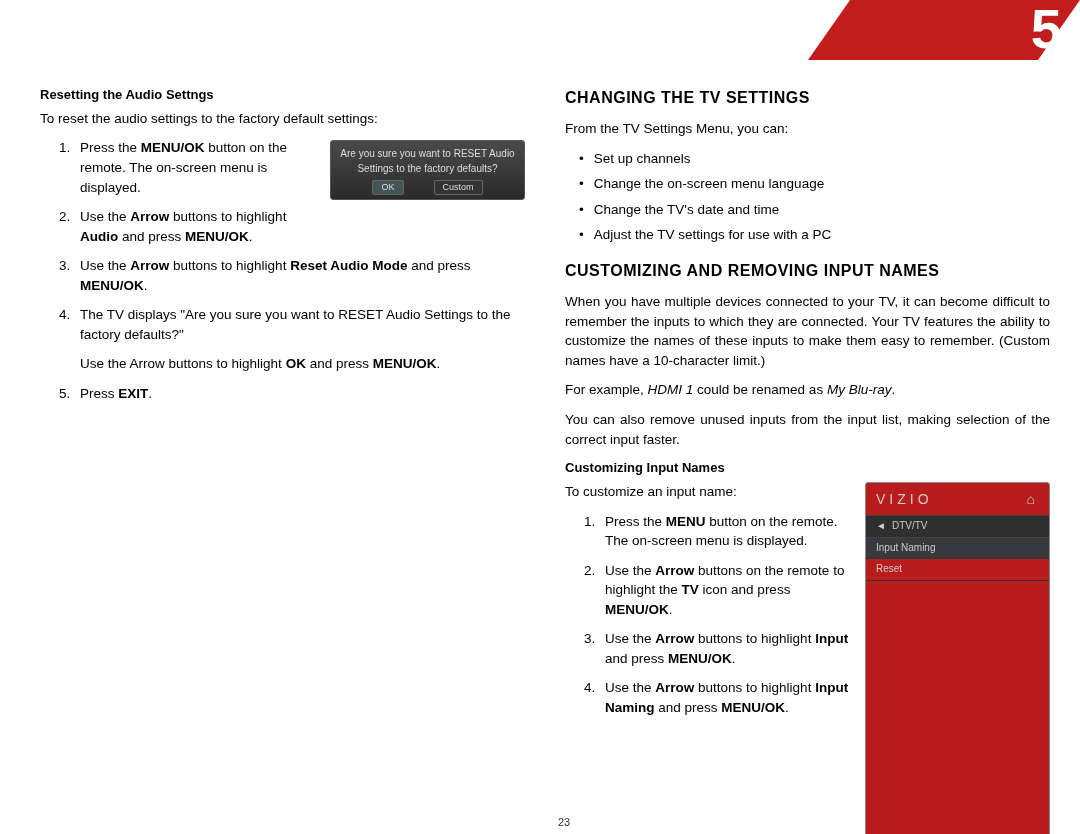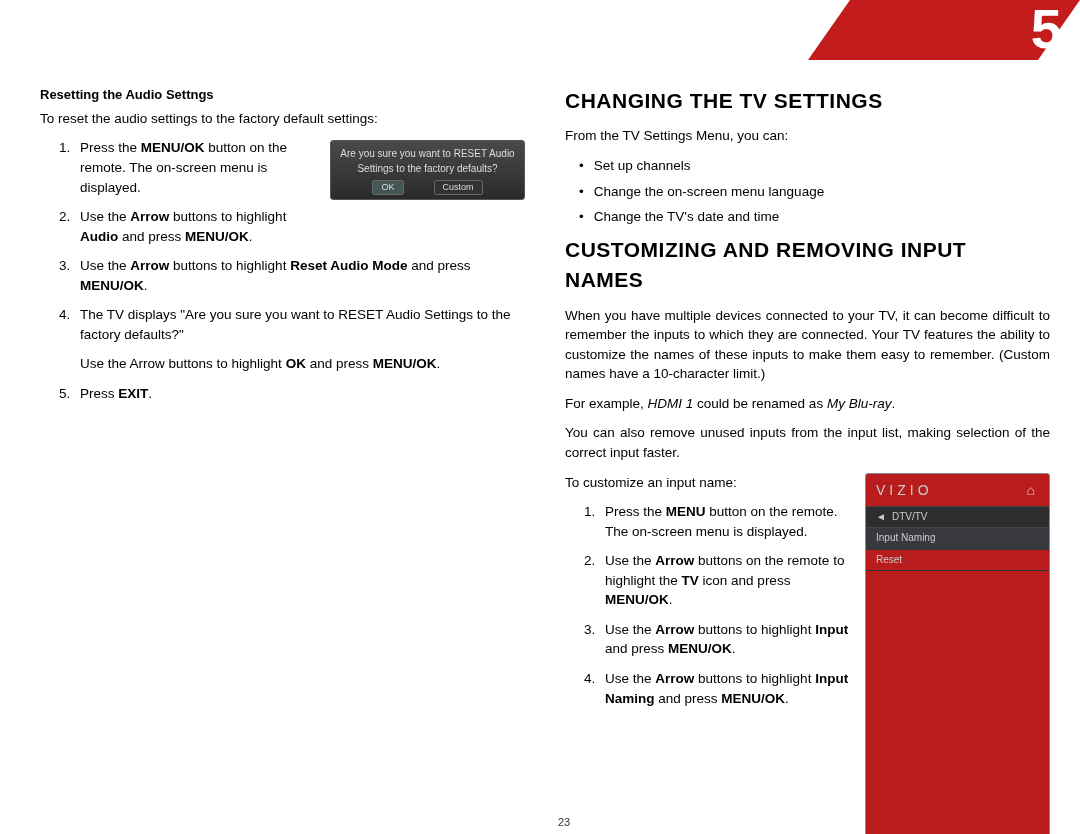--- a/index.html
+++ b/index.html
@@ -39,34 +39,34 @@
     bottom: 20px;
     display: flex;
     gap: 40px;
   }
   .col {
     flex: 1;
     font-size: 13.5px;
     line-height: 1.45;
   }
   h2.section {
-    font-size: 21px;
+    font-size: 16px;
     font-weight: bold;
     letter-spacing: 0.5px;
     margin: 6px 0 10px 0;
   }
   h3.sub {
     font-size: 13px;
     font-weight: bold;
     margin: 6px 0 4px 0;
   }
   p { margin: 4px 0 10px 0; }
   ol { margin: 2px 0 8px 34px; }
   ol li { margin-bottom: 10px; padding-left: 6px; }
-  ul.bullets { list-style: none; margin: 4px 0 8px 14px; }
+  ul.bullets { list-style: none; margin: 4px 0 14px 14px; }
   ul.bullets li { margin-bottom: 6px; }
   ul.bullets li::before { content: "•"; margin-right: 10px; }
   b { font-weight: bold; }
   em.ital { font-style: italic; }
   .justify { text-align: justify; }
 
   
   .dialog {
     float: right;
     width: 195px;
@@ -170,29 +170,31 @@
     </ol>
   </div>
 
   <div class="col">
     <h2 class="section">CHANGING THE TV SETTINGS</h2>
     <p>From the TV Settings Menu, you can:</p>
     <ul class="bullets">
       <li>Set up channels</li>
       <li>Change the on-screen menu language</li>
       <li>Change the TV's date and time</li>
+      <li>Adjust the TV settings for use with a PC</li>
     </ul>
 
     <h2 class="section">CUSTOMIZING AND REMOVING INPUT NAMES</h2>
     <p class="justify">When you have multiple devices connected to your TV, it can become difficult to remember the inputs to which they are connected. Your TV features the ability to customize the names of these inputs to make them easy to remember. (Custom names have a 10-character limit.)</p>
     <p>
       <span>For example, </span><em class="ital">HDMI 1</em><span> could be renamed as </span><em class="ital">My Blu-ray</em><span>.</span>
     </p>
     <p class="justify">You can also remove unused inputs from the input list, making selection of the correct input faster.</p>
 
+    <h3 class="sub">Customizing Input Names</h3>
 
     <div class="vizio">
       <div class="vhead">
         <span>VIZIO</span>
         <span>⌂</span>
       </div>
       <div class="vtab">
         <span>◄</span>
         <span>DTV/TV</span>
       </div>

